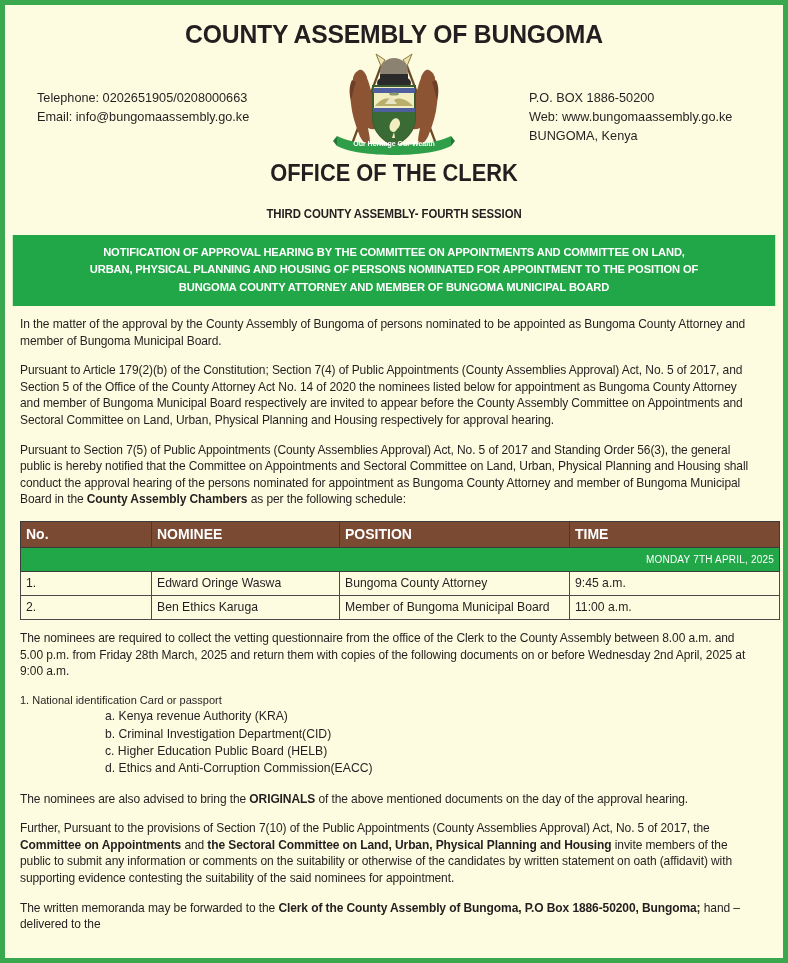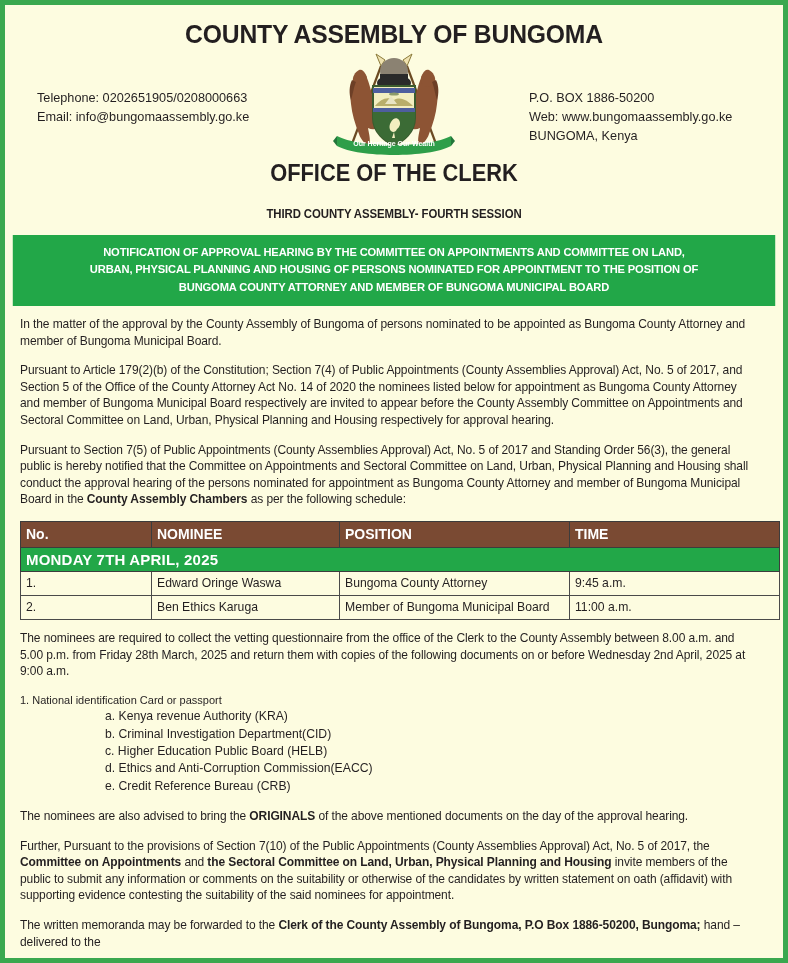--- a/index.html
+++ b/index.html
@@ -126,23 +126,23 @@
     background: #7a4a33;
     color: #ffffff;
     font-weight: bold;
     font-size: 14px;
     border-color: #3c3c3c;
     height: 21px;
   }
   tr.date-row td {
     background: #22a748;
     color: #ffffff;
-    font-weight: bold;
-    text-align: left;
-    font-size: 15px;
+    font-weight: normal;
+    text-align: right;
+    font-size: 10px;
     letter-spacing: 0.2px;
     border-color: #3c3c3c;
   }
   tr.data-row td { background: #fdfce0; }
   ol.doc-list {
     list-style: none;
     margin: 0 0 0 0;
     padding: 0;
     font-size: 11px;
     line-height: 1.42;
@@ -290,21 +290,20 @@
     <p class="para">The nominees are required to collect the vetting questionnaire from the office of the Clerk to the County Assembly between 8.00 a.m. and 5.00 p.m. from Friday 28th March, 2025 and return them with copies of the following documents on or before Wednesday 2nd April, 2025 at 9:00 a.m.</p>
 
     <ol class="doc-list">
       <li>1. National identification Card or passport</li>
     </ol>
     <ul class="sub-list">
       <li>a. Kenya revenue Authority (KRA)</li>
       <li>b. Criminal Investigation Department(CID)</li>
       <li>c. Higher Education Public Board (HELB)</li>
       <li>d. Ethics and Anti-Corruption Commission(EACC)</li>
-      <li>e. Credit Reference Bureau (CRB)</li>
     </ul>
 
     <div class="spacer"></div>
 
     <p class="para"><span>The nominees are also advised to bring the </span><b>ORIGINALS</b><span> of the above mentioned documents on the day of the approval hearing.</span></p>
 
     <p class="para"><span>Further, Pursuant to the provisions of Section 7(10) of the Public Appointments (County Assemblies Approval) Act, No. 5 of 2017, the </span><b>Committee on Appointments</b><span> and </span><b>the Sectoral Committee on Land, Urban, Physical Planning and Housing</b><span> invite members of the public to submit any information or comments on the suitability or otherwise of the candidates by written statement on oath (affidavit) with supporting evidence contesting the suitability of the said nominees for appointment.</span></p>
 
     <p class="para"><span>The written memoranda may be forwarded to the </span><b>Clerk of the County Assembly of Bungoma, P.O Box 1886-50200, Bungoma;</b><span> hand – delivered to the </span></p>
 

